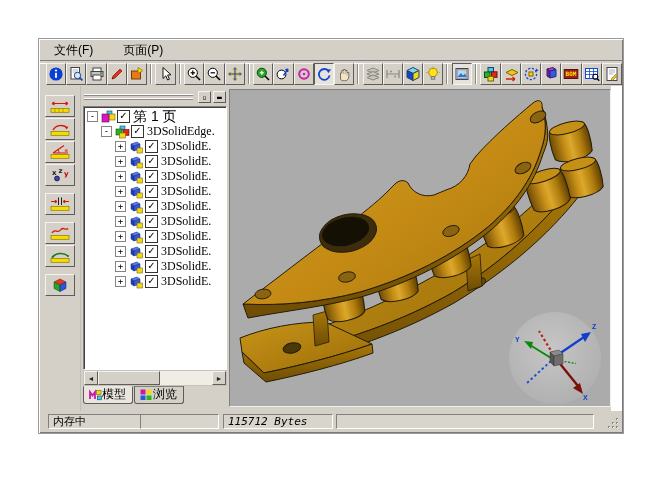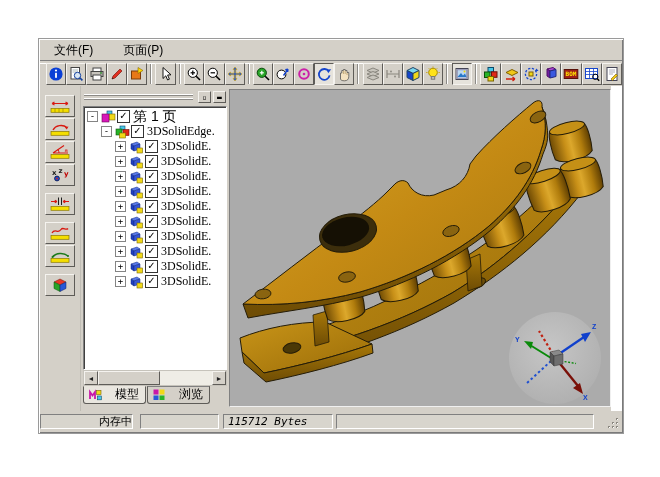--- a/index.html
+++ b/index.html
@@ -57,21 +57,21 @@
   
   .hscroll{position:absolute;left:1px;right:2px;top:284px;height:14px;background:#efede6;
            border:1px solid #c6c3bb;display:flex;}
   .harrow{width:14px;height:100%;background:#d4d0c8;border:1px solid;border-color:#f5f3ef #5e5c58 #5e5c58 #f5f3ef;
           box-sizing:border-box;font-size:7px;line-height:11px;text-align:center;color:#222;padding:0;flex:none;}
   .hthumb{width:62px;height:100%;background:#d4d0c8;border:1px solid;border-color:#f5f3ef #5e5c58 #5e5c58 #f5f3ef;
           box-sizing:border-box;flex:none;}
   .htrack{flex:1;}
   
   .tabs{position:absolute;left:1px;top:300px;height:18px;display:flex;gap:1px;}
-  .tab{display:flex;align-items:center;gap:13px;padding:1px 6px 2px 4px;font-size:12px;background:#d4d0c8;
+  .tab{display:flex;align-items:center;gap:0;padding:1px 6px 2px 4px;font-size:12px;background:#d4d0c8;
        border:1px solid #5e5c58;border-top:1px solid #808080;border-radius:0 0 3px 3px;color:#000;}
   .tab.active{background:#e9e6df;border-top-color:#e9e6df;}
   .tab svg{width:14px;height:13px;}
   
   .viewport{position:absolute;left:189px;top:3px;width:380px;height:316px;background:#ababab;
             border:1px solid;border-color:#808080 #f0f0f0 #f0f0f0 #808080;box-sizing:content-box;}
   .rightfill{position:absolute;left:571px;top:0;right:0;bottom:0;background:#ffffff;}
   
   .statusbar{position:absolute;left:1px;right:1px;bottom:1px;height:20px;background:#d4d0c8;}
   .sp{position:absolute;top:2px;height:15px;border:1px solid;border-color:#808080 #ffffff #ffffff #808080;
@@ -672,21 +672,21 @@
           <text x="-40" y="-16" font-size="7" font-weight="bold" fill="#1040cc">Y</text>
           <text x="37" y="-29" font-size="7" font-weight="bold" fill="#1040cc">Z</text>
         </g>
       </svg>
     </div>
 
     <div class="rightfill"></div>
   </div>
 
   <div class="statusbar">
-    <div class="sp" style="left:0;width:93px;text-align:right;">内存中</div>
+    <div class="sp" style="left:8px;width:93px;">内存中</div>
     <div class="sp" style="left:100px;width:79px;"></div>
     <div class="sp" style="left:183px;width:110px;font-style:italic;">115712 Bytes</div>
     <div class="sp" style="left:296px;width:258px;"></div>
     <svg class="grip2" viewBox="0 0 13 13">
       <g fill="#8a877f">
             <rect x="9" y="9" width="2" height="2"></rect>
             <rect x="9" y="5" width="2" height="2"></rect>
             <rect x="5" y="9" width="2" height="2"></rect>
             <rect x="9" y="1" width="2" height="2"></rect>
             <rect x="5" y="5" width="2" height="2"></rect>

